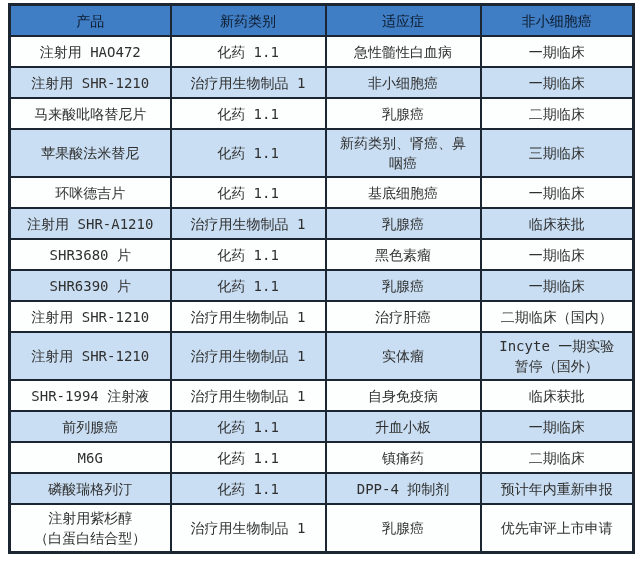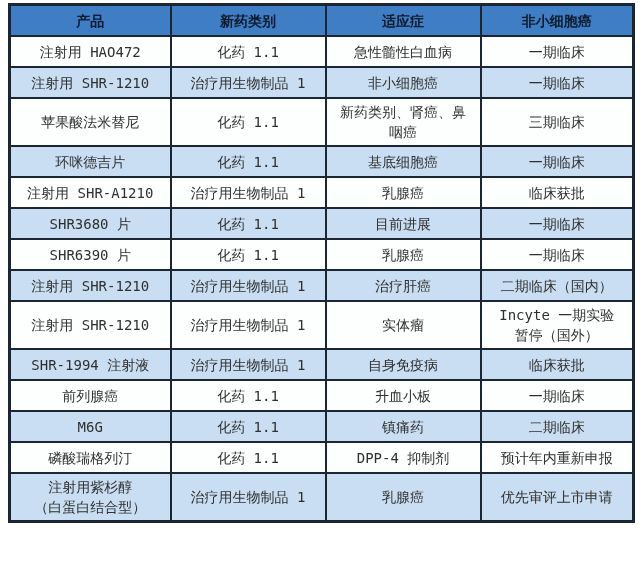--- a/index.html
+++ b/index.html
@@ -30,21 +30,21 @@
     vertical-align: middle;
     padding: 3px 4px;
     line-height: 20px;
     font-size: 14px;
     white-space: pre-line;
     overflow: hidden;
   }
   thead th {
     background: var(--header-bg, #3f7dc4);
     color: var(--header-text, #0d1a2b);
-    font-weight: bold;
+    font-weight: normal;
     height: 23px;
   }
   tbody td {
     color: var(--body-text, #2f2f2f);
     height: 23px;
   }
   tbody tr:nth-child(odd)  td { background: var(--row-bg, #fdfefe); }
   tbody tr:nth-child(even) td { background: var(--row-alt-bg, #c9def2); }
 </style>
 </head>
@@ -73,20 +73,26 @@
         <td>急性髓性白血病</td>
         <td>一期临床</td>
       </tr>
       <tr>
         <td>注射用 SHR-1210</td>
         <td>治疗用生物制品 1</td>
         <td>非小细胞癌</td>
         <td>一期临床</td>
       </tr>
       <tr>
+        <td>马来酸吡咯替尼片</td>
+        <td>化药 1.1</td>
+        <td>乳腺癌</td>
+        <td>二期临床</td>
+      </tr>
+      <tr>
         <td>苹果酸法米替尼</td>
         <td>化药 1.1</td>
         <td>新药类别、肾癌、鼻
 咽癌</td>
         <td>三期临床</td>
       </tr>
       <tr>
         <td>环咪德吉片</td>
         <td>化药 1.1</td>
         <td>基底细胞癌</td>
@@ -94,21 +100,21 @@
       </tr>
       <tr>
         <td>注射用 SHR-A1210</td>
         <td>治疗用生物制品 1</td>
         <td>乳腺癌</td>
         <td>临床获批</td>
       </tr>
       <tr>
         <td>SHR3680 片</td>
         <td>化药 1.1</td>
-        <td>目前进展</td>
+        <td>黑色素瘤</td>
         <td>一期临床</td>
       </tr>
       <tr>
         <td>SHR6390 片</td>
         <td>化药 1.1</td>
         <td>乳腺癌</td>
         <td>一期临床</td>
       </tr>
       <tr>
         <td>注射用 SHR-1210</td>

